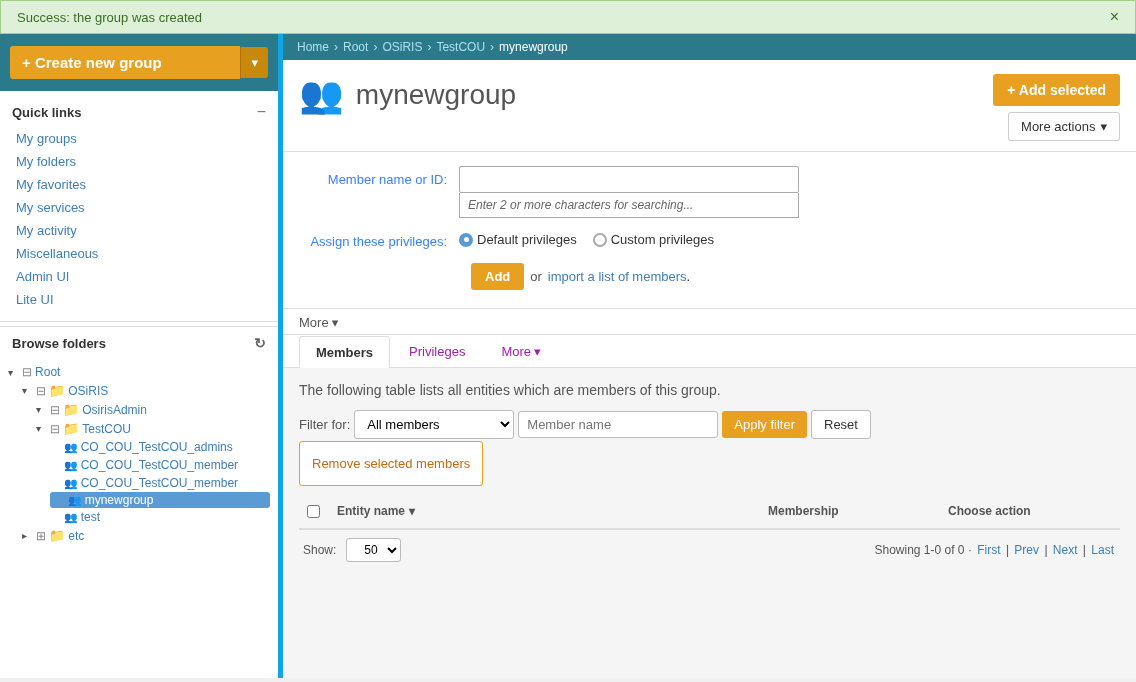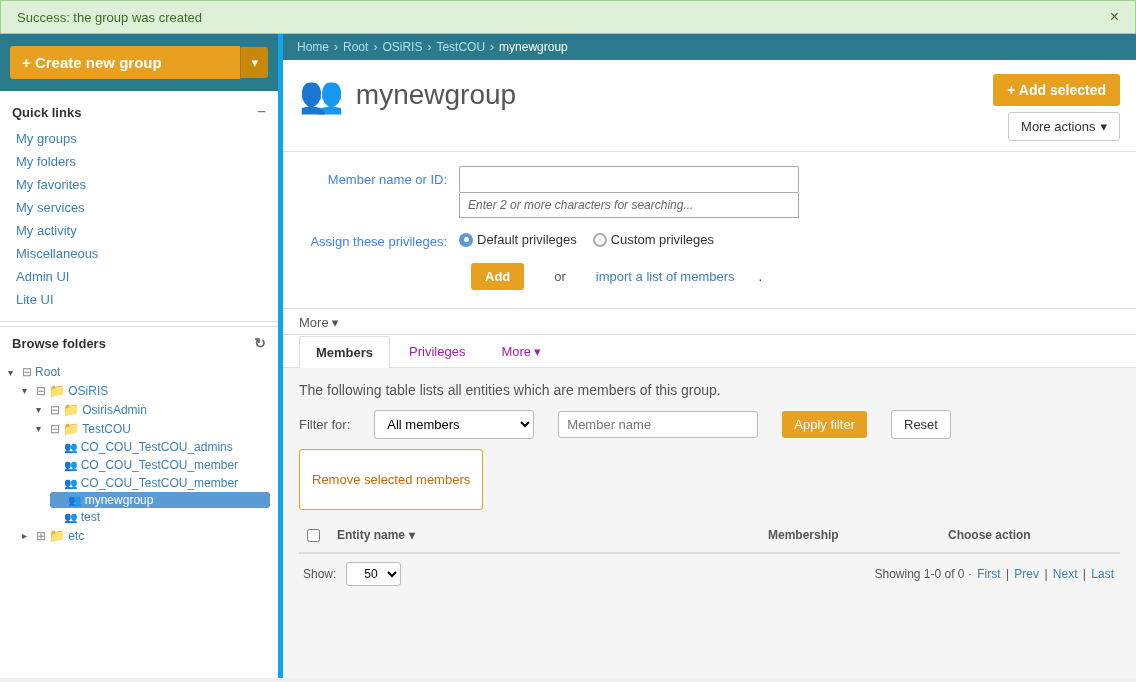--- a/index.html
+++ b/index.html
@@ -108,21 +108,21 @@
     .dropdown-hint {
       background: #fff; border: 1px solid #aaa; border-top: none; padding: 5px 8px;
       font-size: 12px; color: #666; width: 340px; font-style: italic;
     }
     .radio-group { display: flex; align-items: center; gap: 16px; padding-top: 4px; }
     .radio-label { display: flex; align-items: center; gap: 4px; cursor: pointer; }
     .radio-custom { width: 14px; height: 14px; border-radius: 50%; border: 2px solid #5b9bd5; background: #5b9bd5; display: inline-flex; align-items: center; justify-content: center; }
     .radio-custom-inner { width: 5px; height: 5px; border-radius: 50%; background: #fff; }
     .radio-empty { width: 14px; height: 14px; border-radius: 50%; border: 2px solid #aaa; background: #fff; display: inline-block; }
 
-    .add-row { display: flex; align-items: center; padding: 4px 0 4px 172px; gap: 24px; }
+    .add-row { display: flex; align-items: center; padding: 4px 0 4px 172px; }
     .add-btn {
       background: #e8a020; border: none; color: #fff; font-weight: bold; padding: 6px 14px;
       font-size: 13px; cursor: pointer; border-radius: 3px;
     }
     .or-text { margin: 0 6px; color: #555; font-size: 13px; }
     .import-link { color: #3d7fb5; text-decoration: none; font-size: 13px; }
 
     .more-toggle-row {
       padding: 6px 16px 4px; background: #fff; border-bottom: 1px solid #ddd; display: flex; align-items: center;
     }
@@ -141,41 +141,41 @@
     .tab-item.active {
       background: #fff; border-color: #ddd; border-bottom-color: #fff; color: #333; font-weight: bold;
       margin-bottom: -1px;
     }
     .tab-item.dropdown { display: flex; align-items: center; gap: 3px; }
 
     
     .members-section { background: #f5f5f5; padding: 14px 16px; flex: 1; }
     .members-desc { color: #555; font-size: 14px; margin-bottom: 12px; }
 
-    .filter-row { display: flex; align-items: center; gap: 24px; margin-bottom: 10px; }
+    .filter-row { display: flex; align-items: center; gap: 4px; margin-bottom: 2px; }
     .filter-label { color: #555; font-size: 13px; }
     .filter-select {
       border: 1px solid #bbb; padding: 5px 8px; font-size: 13px; background: #fff;
       border-radius: 3px; min-width: 160px; cursor: pointer;
     }
     .filter-text-input {
       border: 1px solid #bbb; padding: 5px 8px; font-size: 13px; background: #fff;
       border-radius: 3px; width: 200px;
     }
     .apply-filter-btn {
       background: #e8a020; border: none; color: #fff; font-size: 13px; padding: 6px 12px;
       cursor: pointer; border-radius: 3px;
     }
     .reset-btn {
       background: #fff; border: 1px solid #bbb; color: #333; font-size: 13px; padding: 6px 12px;
       cursor: pointer; border-radius: 3px;
     }
 
     .remove-btn {
-      background: #fff; border: 1px solid #e8a020; color: #c8680a; font-size: 13px; padding: 22px 12px;
+      background: #fff; border: 1px solid #e8a020; color: #c8680a; font-size: 13px; padding: 14px 12px;
       cursor: pointer; border-radius: 3px; margin-bottom: 8px;
     }
 
     .table-header {
       display: grid; grid-template-columns: 30px 1fr 180px 180px;
       background: #f5f5f5; border-bottom: 2px solid #ddd; padding: 6px 0;
       font-size: 12px; font-weight: bold; color: #555;
     }
     .table-header-cell { padding: 4px 8px; display: flex; align-items: center; gap: 4px; }
 

